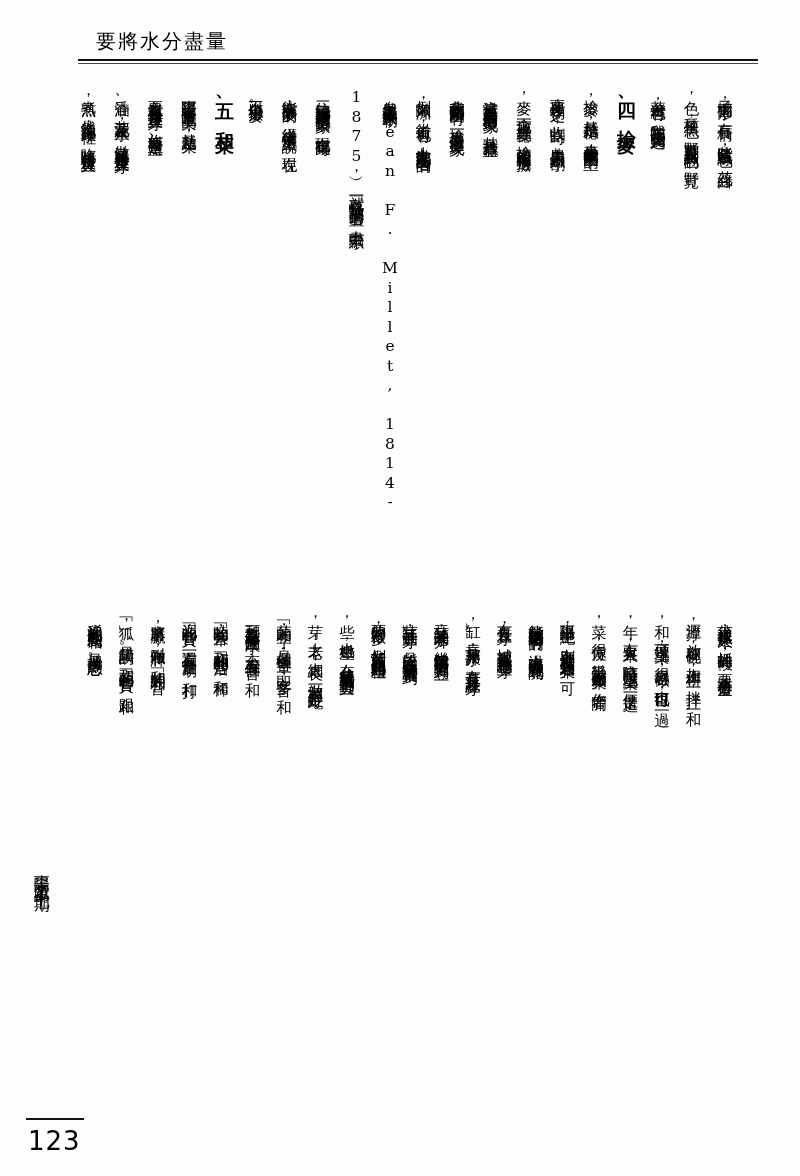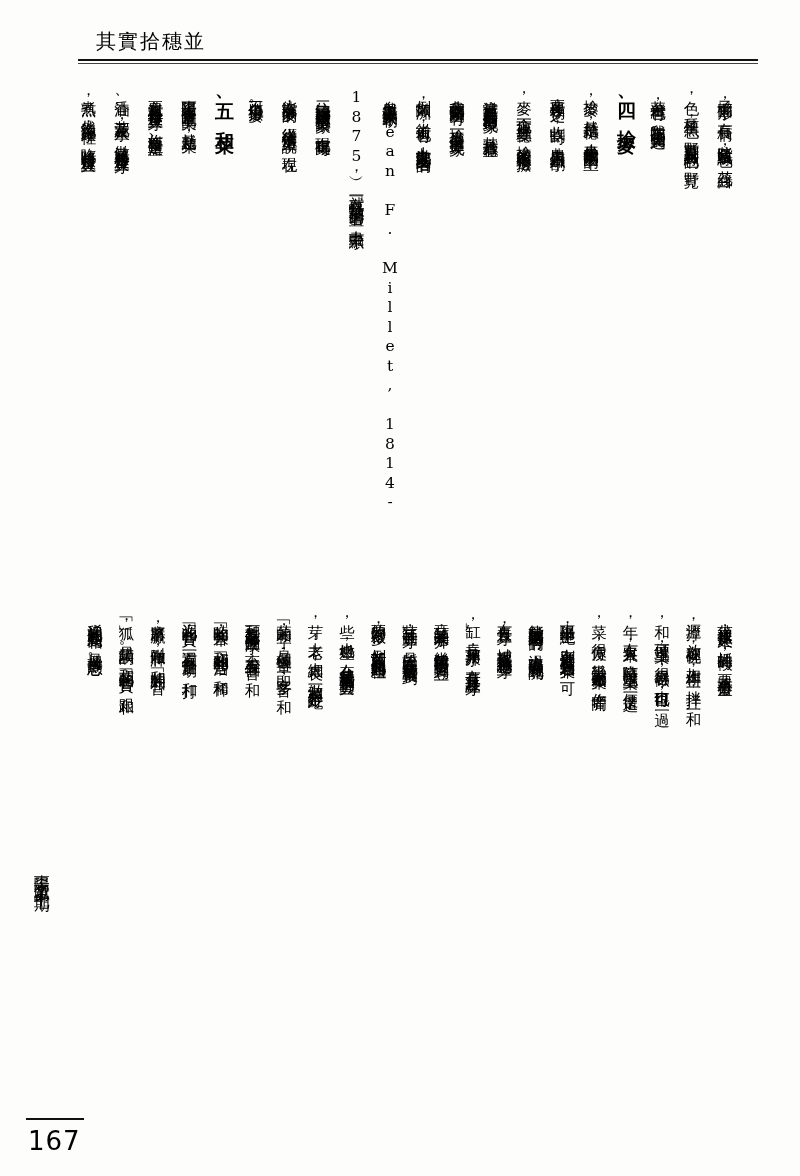--- a/index.html
+++ b/index.html
@@ -98,21 +98,21 @@
     height: 2px;
     background: #111;
   }
 </style>
 </head>
 <body>
 
 <div class="page">
 
   <div class="header">
-    <div class="header-title">其實拾穗並</div>
+    <div class="header-title">要將水分盡量</div>
     <div class="header-rule"></div>
     <div class="header-rule thin"></div>
   </div>
 
   <div id="upper-region">
       <div class="block" style="top: 88px; height: 492px; left: 714px;">
         <div class="vtext">子橢圓形，有長柄，暗紫色或綠色，花綠白</div>
       </div>
       <div class="block" style="top: 88px; height: 492px; left: 680.5px;">
         <div class="vtext">色，種子黑色，野莧菜則只有綠色的，野莧</div>
@@ -235,15 +235,15 @@
       </div>
       <div class="block" style="top: 612px; height: 500px; left: 84px;">
         <div class="vtext">稀泥的和意義相同，是攪拌的意思。</div>
       </div>
     </div>
 
   <div class="spine">
     <div class="vtext">棗陽文獻第十七期</div>
   </div>
   <div class="footer-rule"></div>
-  <div class="page-number">167</div>
+  <div class="page-number">123</div>
 
 </div>
 
 </body></html>

